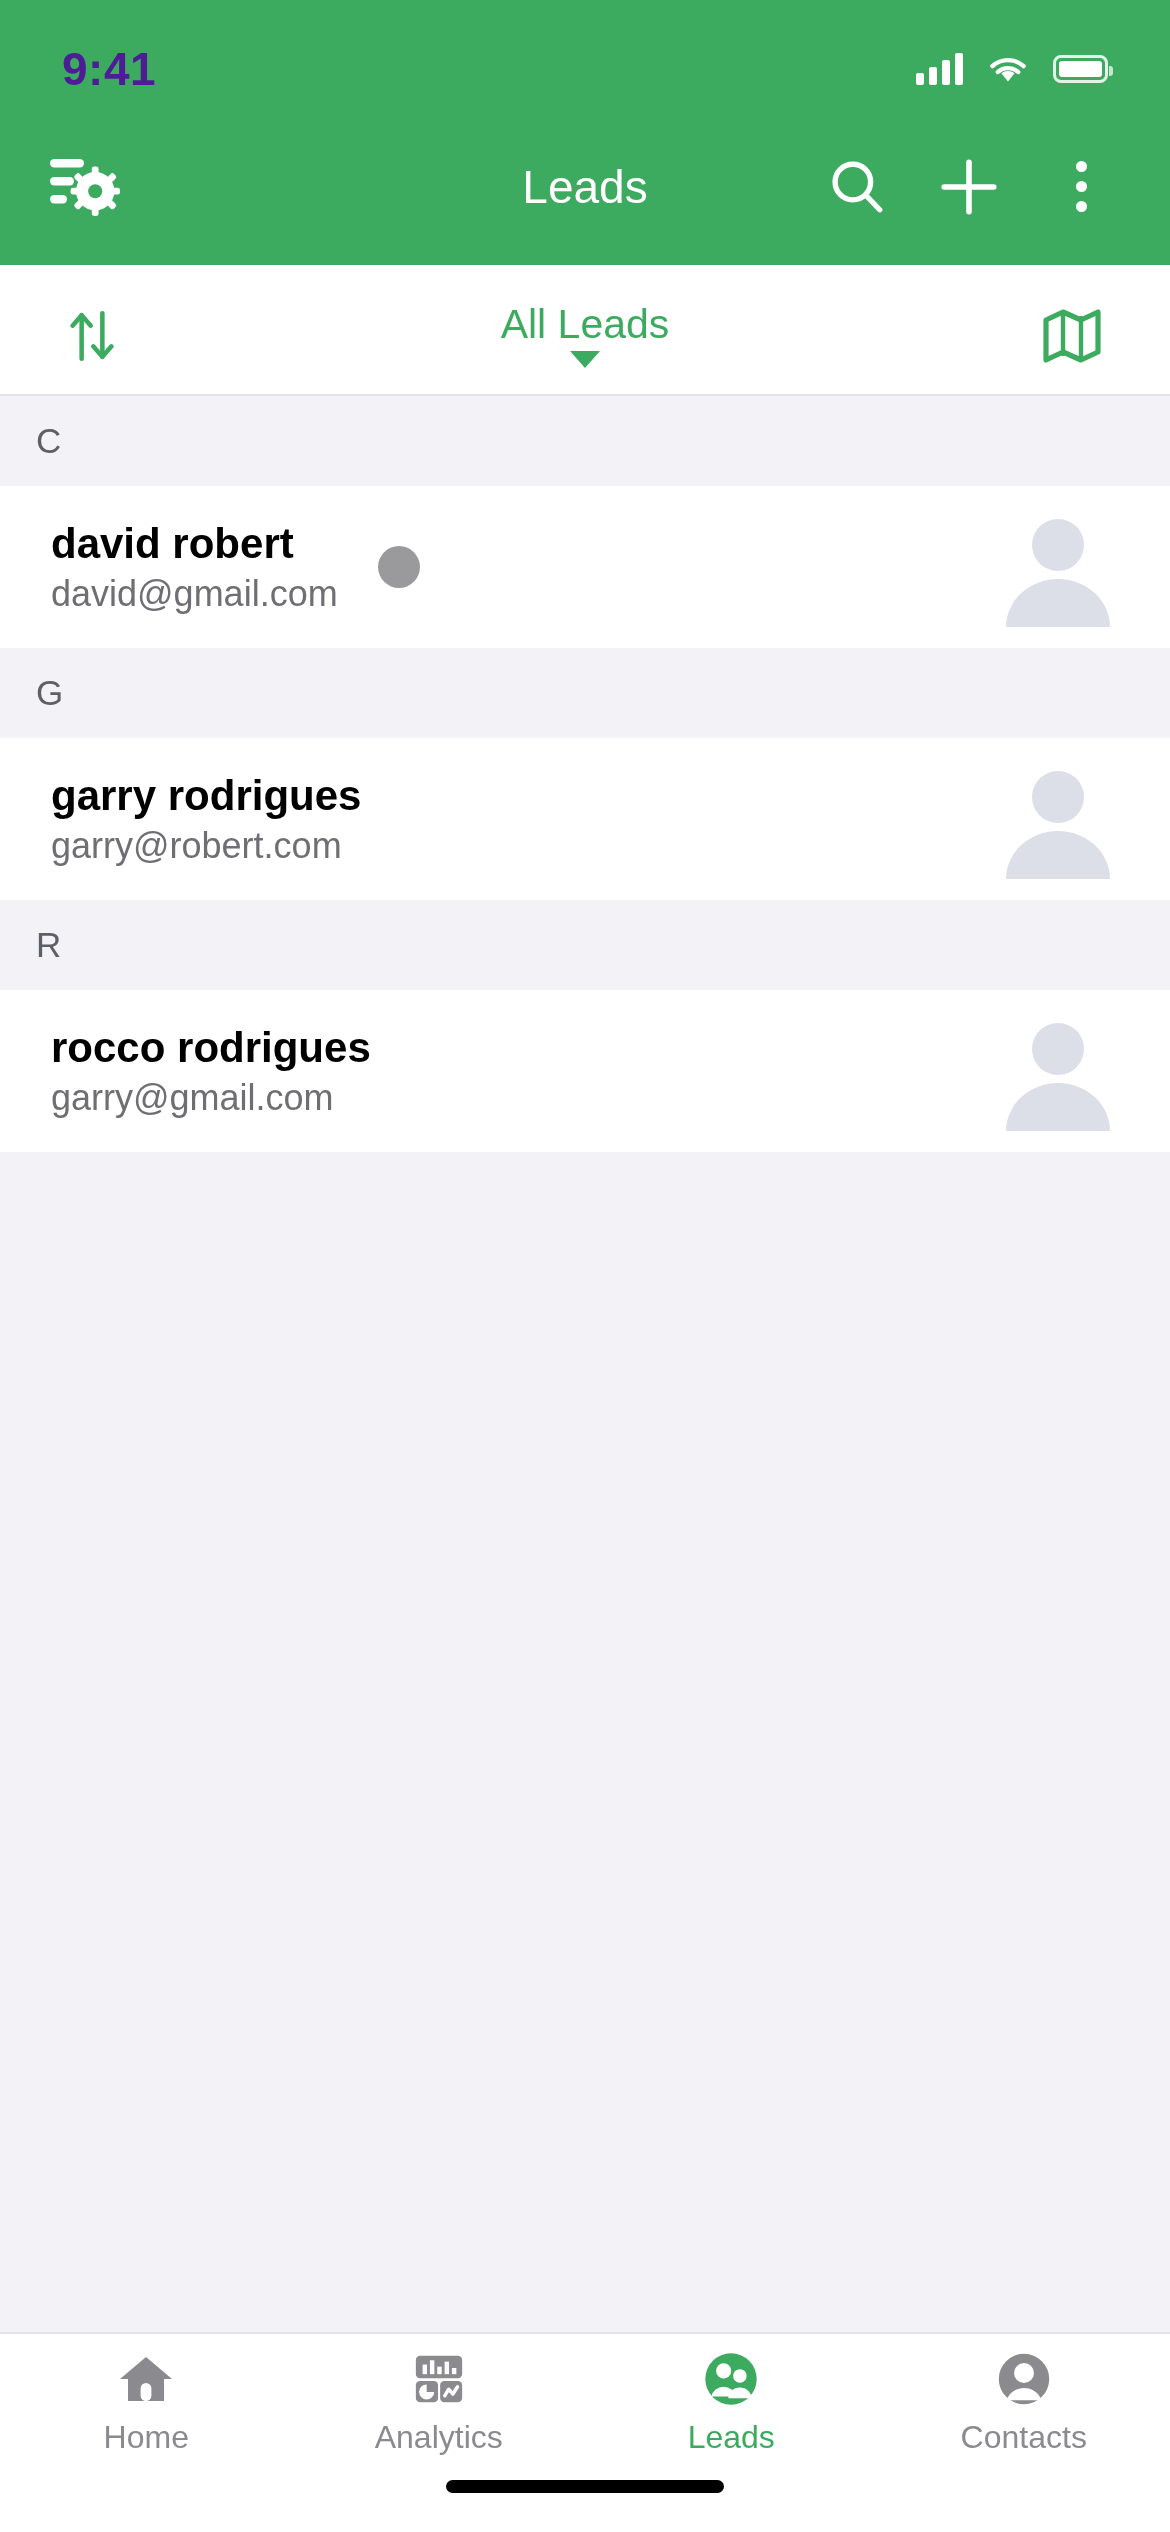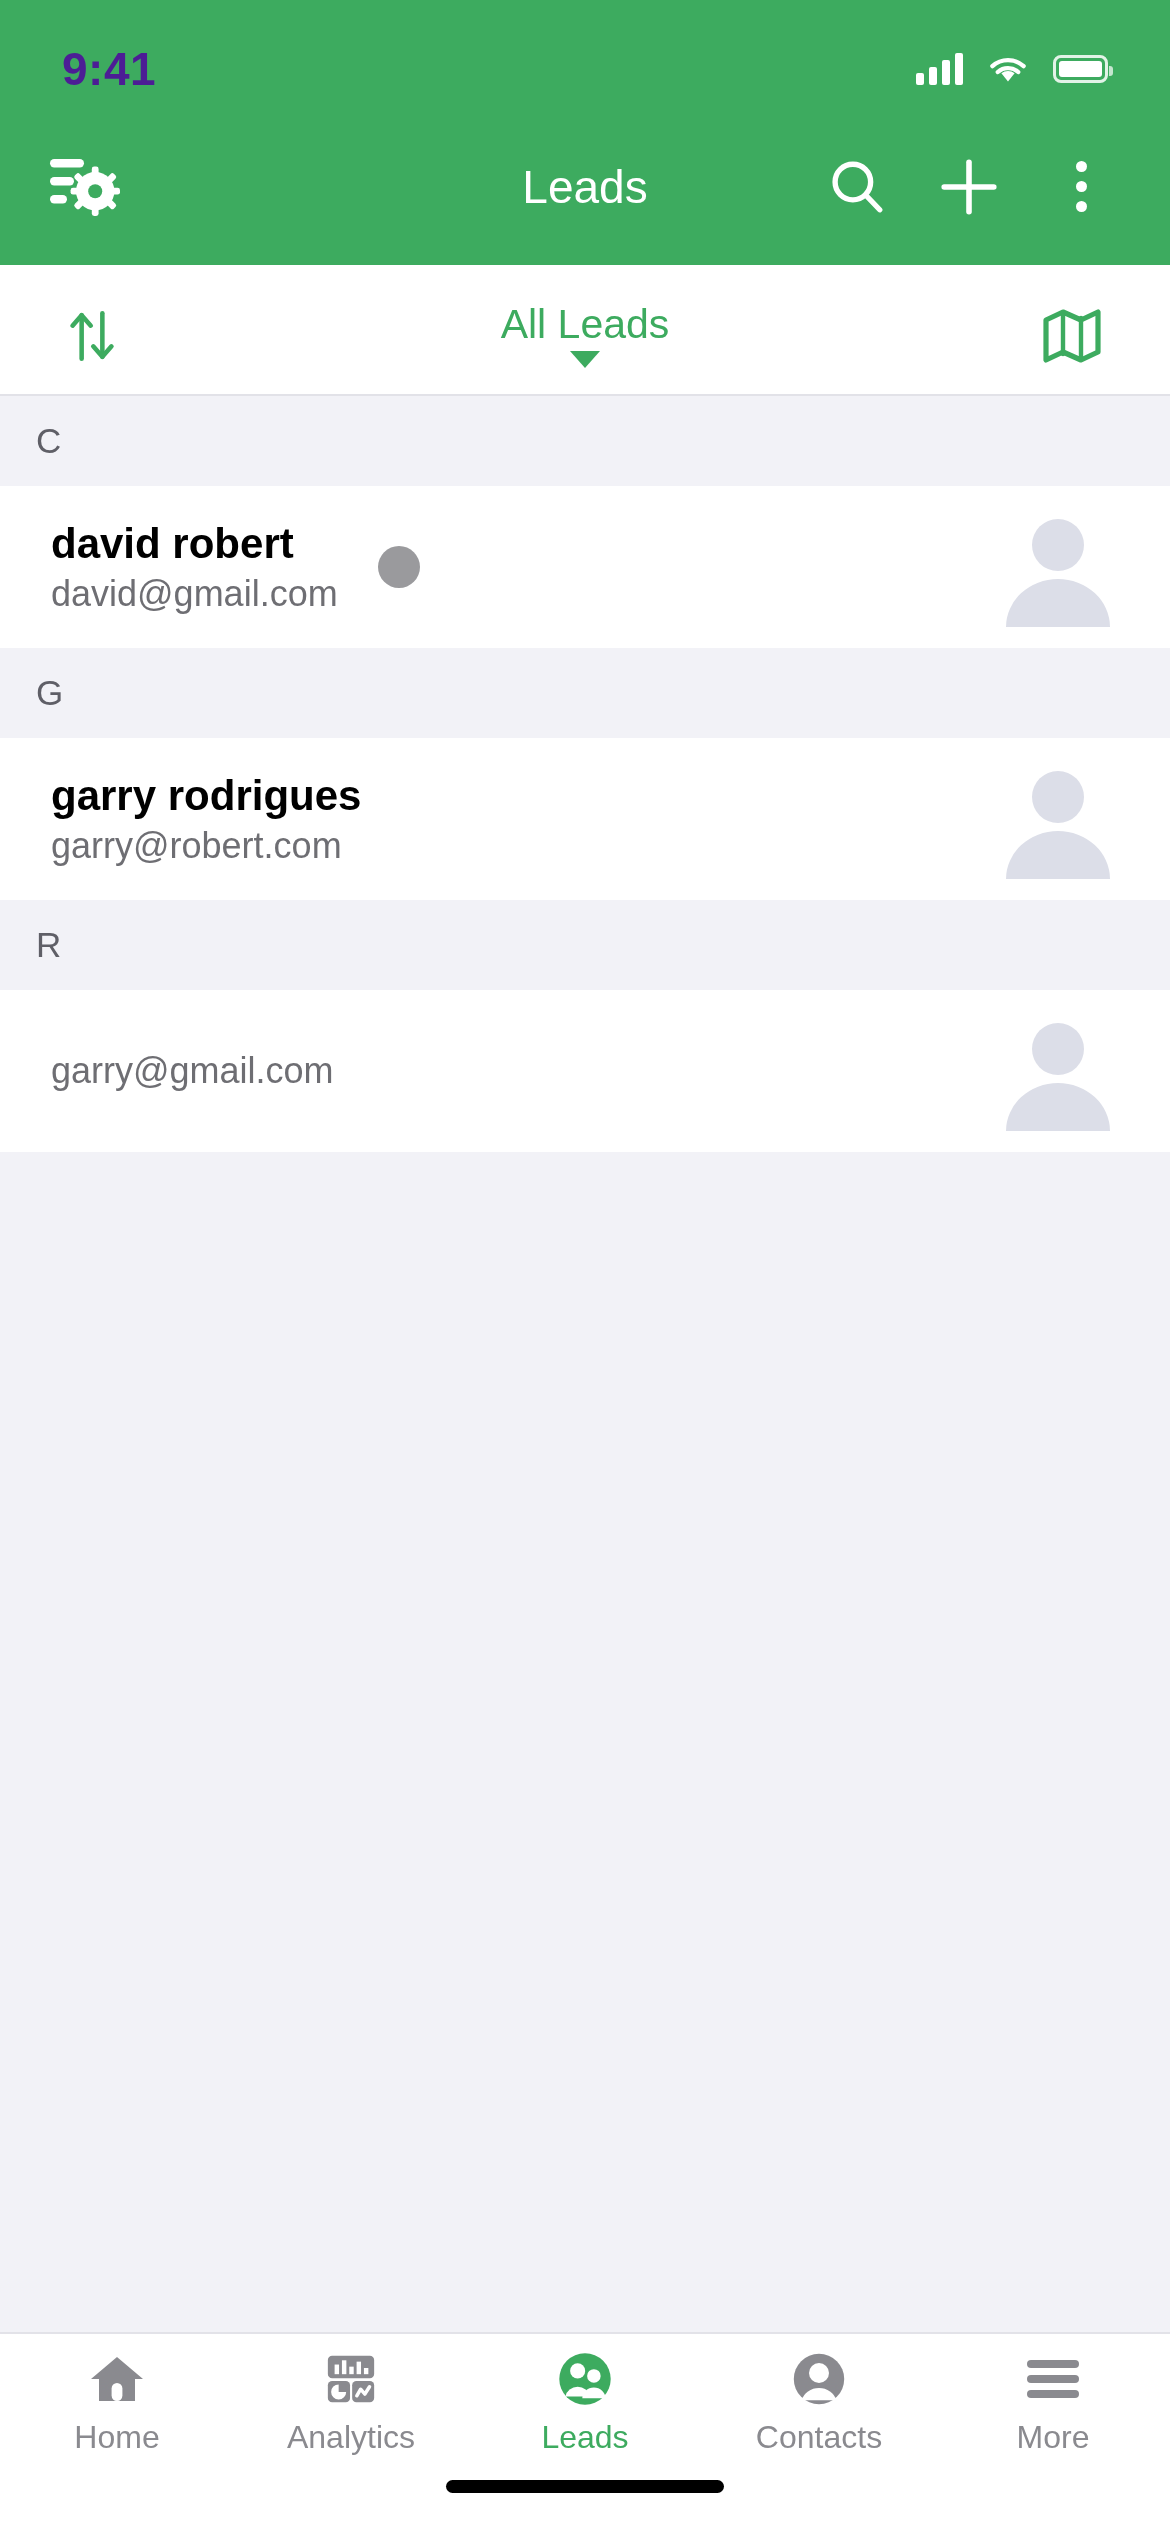--- a/index.html
+++ b/index.html
@@ -230,20 +230,21 @@
         <div class="row-avatar">
           <svg width="128" height="120" viewBox="0 0 64 60">
             <circle cx="32" cy="19" r="13" fill="#DCDEE8"></circle>
             <path d="M6 60 a26 24 0 0 1 52 0 Z" fill="#DCDEE8"></path>
           </svg>
         </div>
       </div>
       <div class="sec-head">R</div>
       <div class="row">
         <div class="row-txt">
+          <div class="row-name">rocco rodrigues</div>
           <div class="row-mail">garry@gmail.com</div>
         </div>
         <div class="row-avatar">
           <svg width="128" height="120" viewBox="0 0 64 60">
             <circle cx="32" cy="19" r="13" fill="#DCDEE8"></circle>
             <path d="M6 60 a26 24 0 0 1 52 0 Z" fill="#DCDEE8"></path>
           </svg>
         </div>
       </div>
     </div>
@@ -296,28 +297,18 @@
           <svg width="56" height="56" viewBox="0 0 28 28">
             <circle cx="14" cy="14" r="12.6" fill="#8A8A8F"></circle>
             <g fill="#fff">
               <circle cx="14" cy="11" r="5"></circle>
               <path d="M5.3 24.6 a9 8.2 0 0 1 17.4 0 Z"></path>
             </g>
           </svg>
         </div>
         <div class="tab-lbl">Contacts</div>
       </div>
-      <div class="tab">
-        <div class="tab-ico">
-          <svg width="56" height="42" viewBox="0 0 28 21">
-            <rect x="1" y="1" width="26" height="4" rx="2" fill="#8A8A8F"></rect>
-            <rect x="1" y="8.5" width="26" height="4" rx="2" fill="#8A8A8F"></rect>
-            <rect x="1" y="16" width="26" height="4" rx="2" fill="#8A8A8F"></rect>
-          </svg>
-        </div>
-        <div class="tab-lbl">More</div>
-      </div>
     </div>
   <div class="homebar-wrap">
     <div class="homebar"></div>
   </div>
 
 </div>
 
 </body></html>

